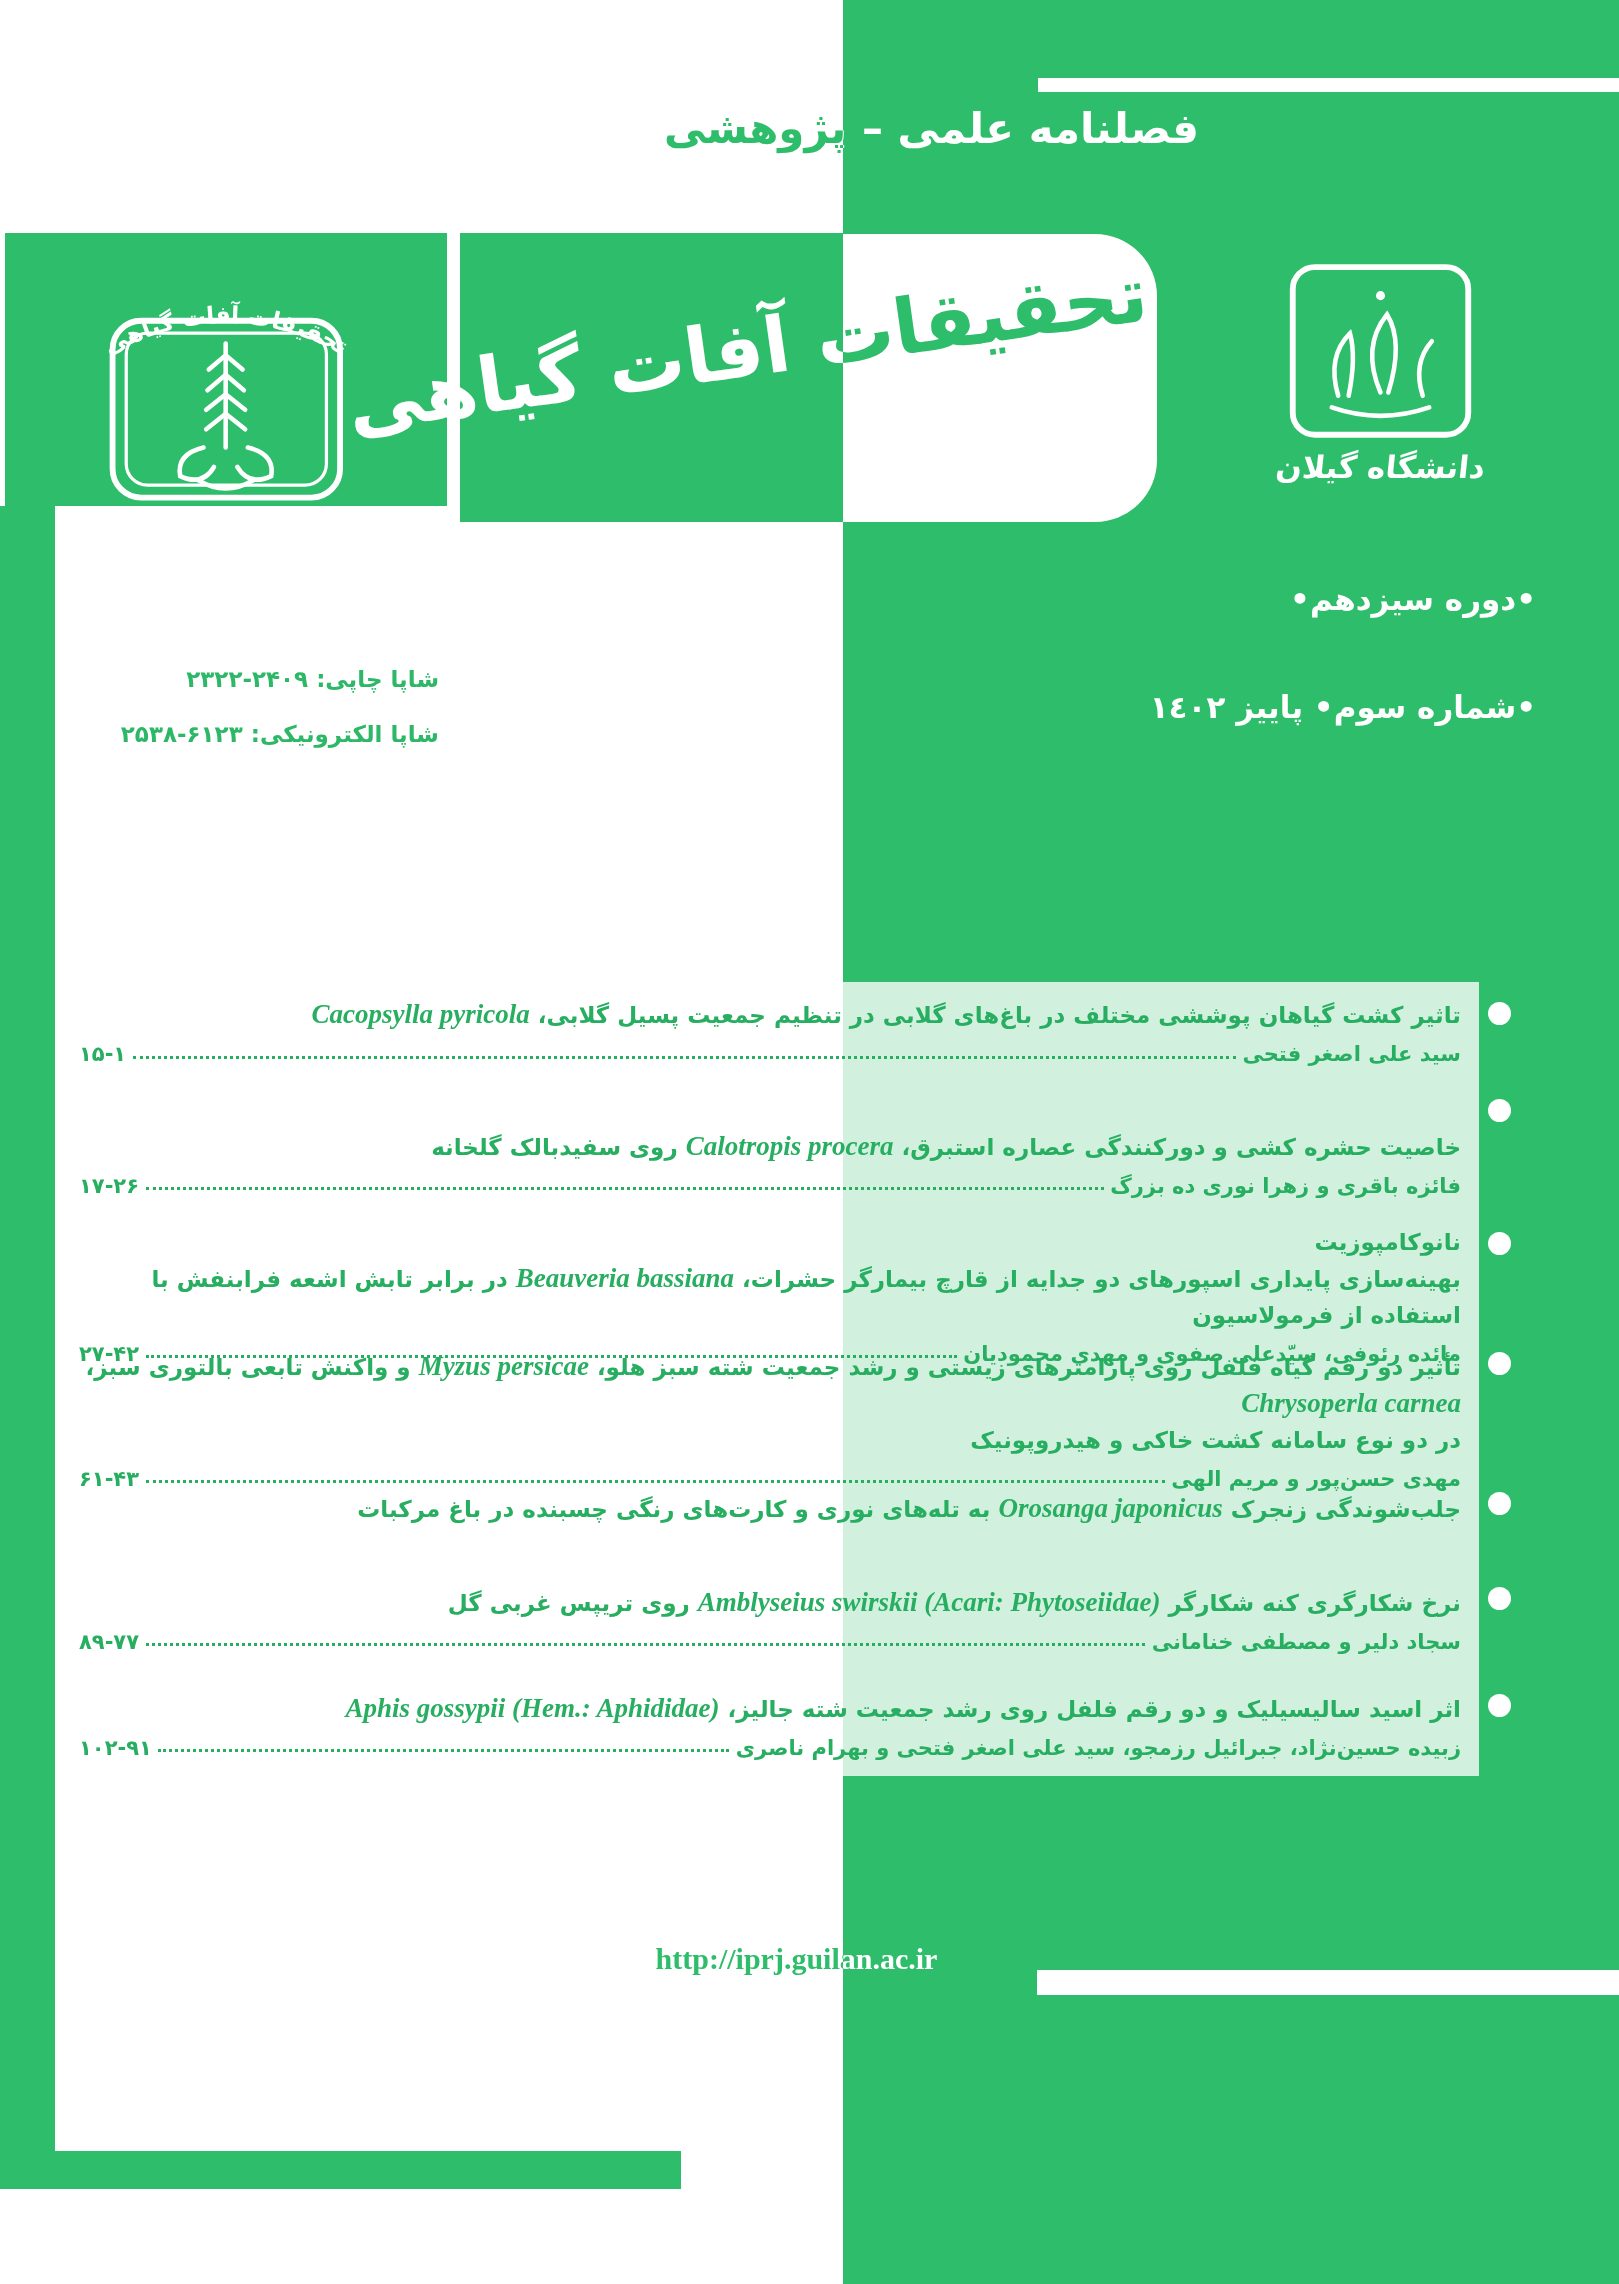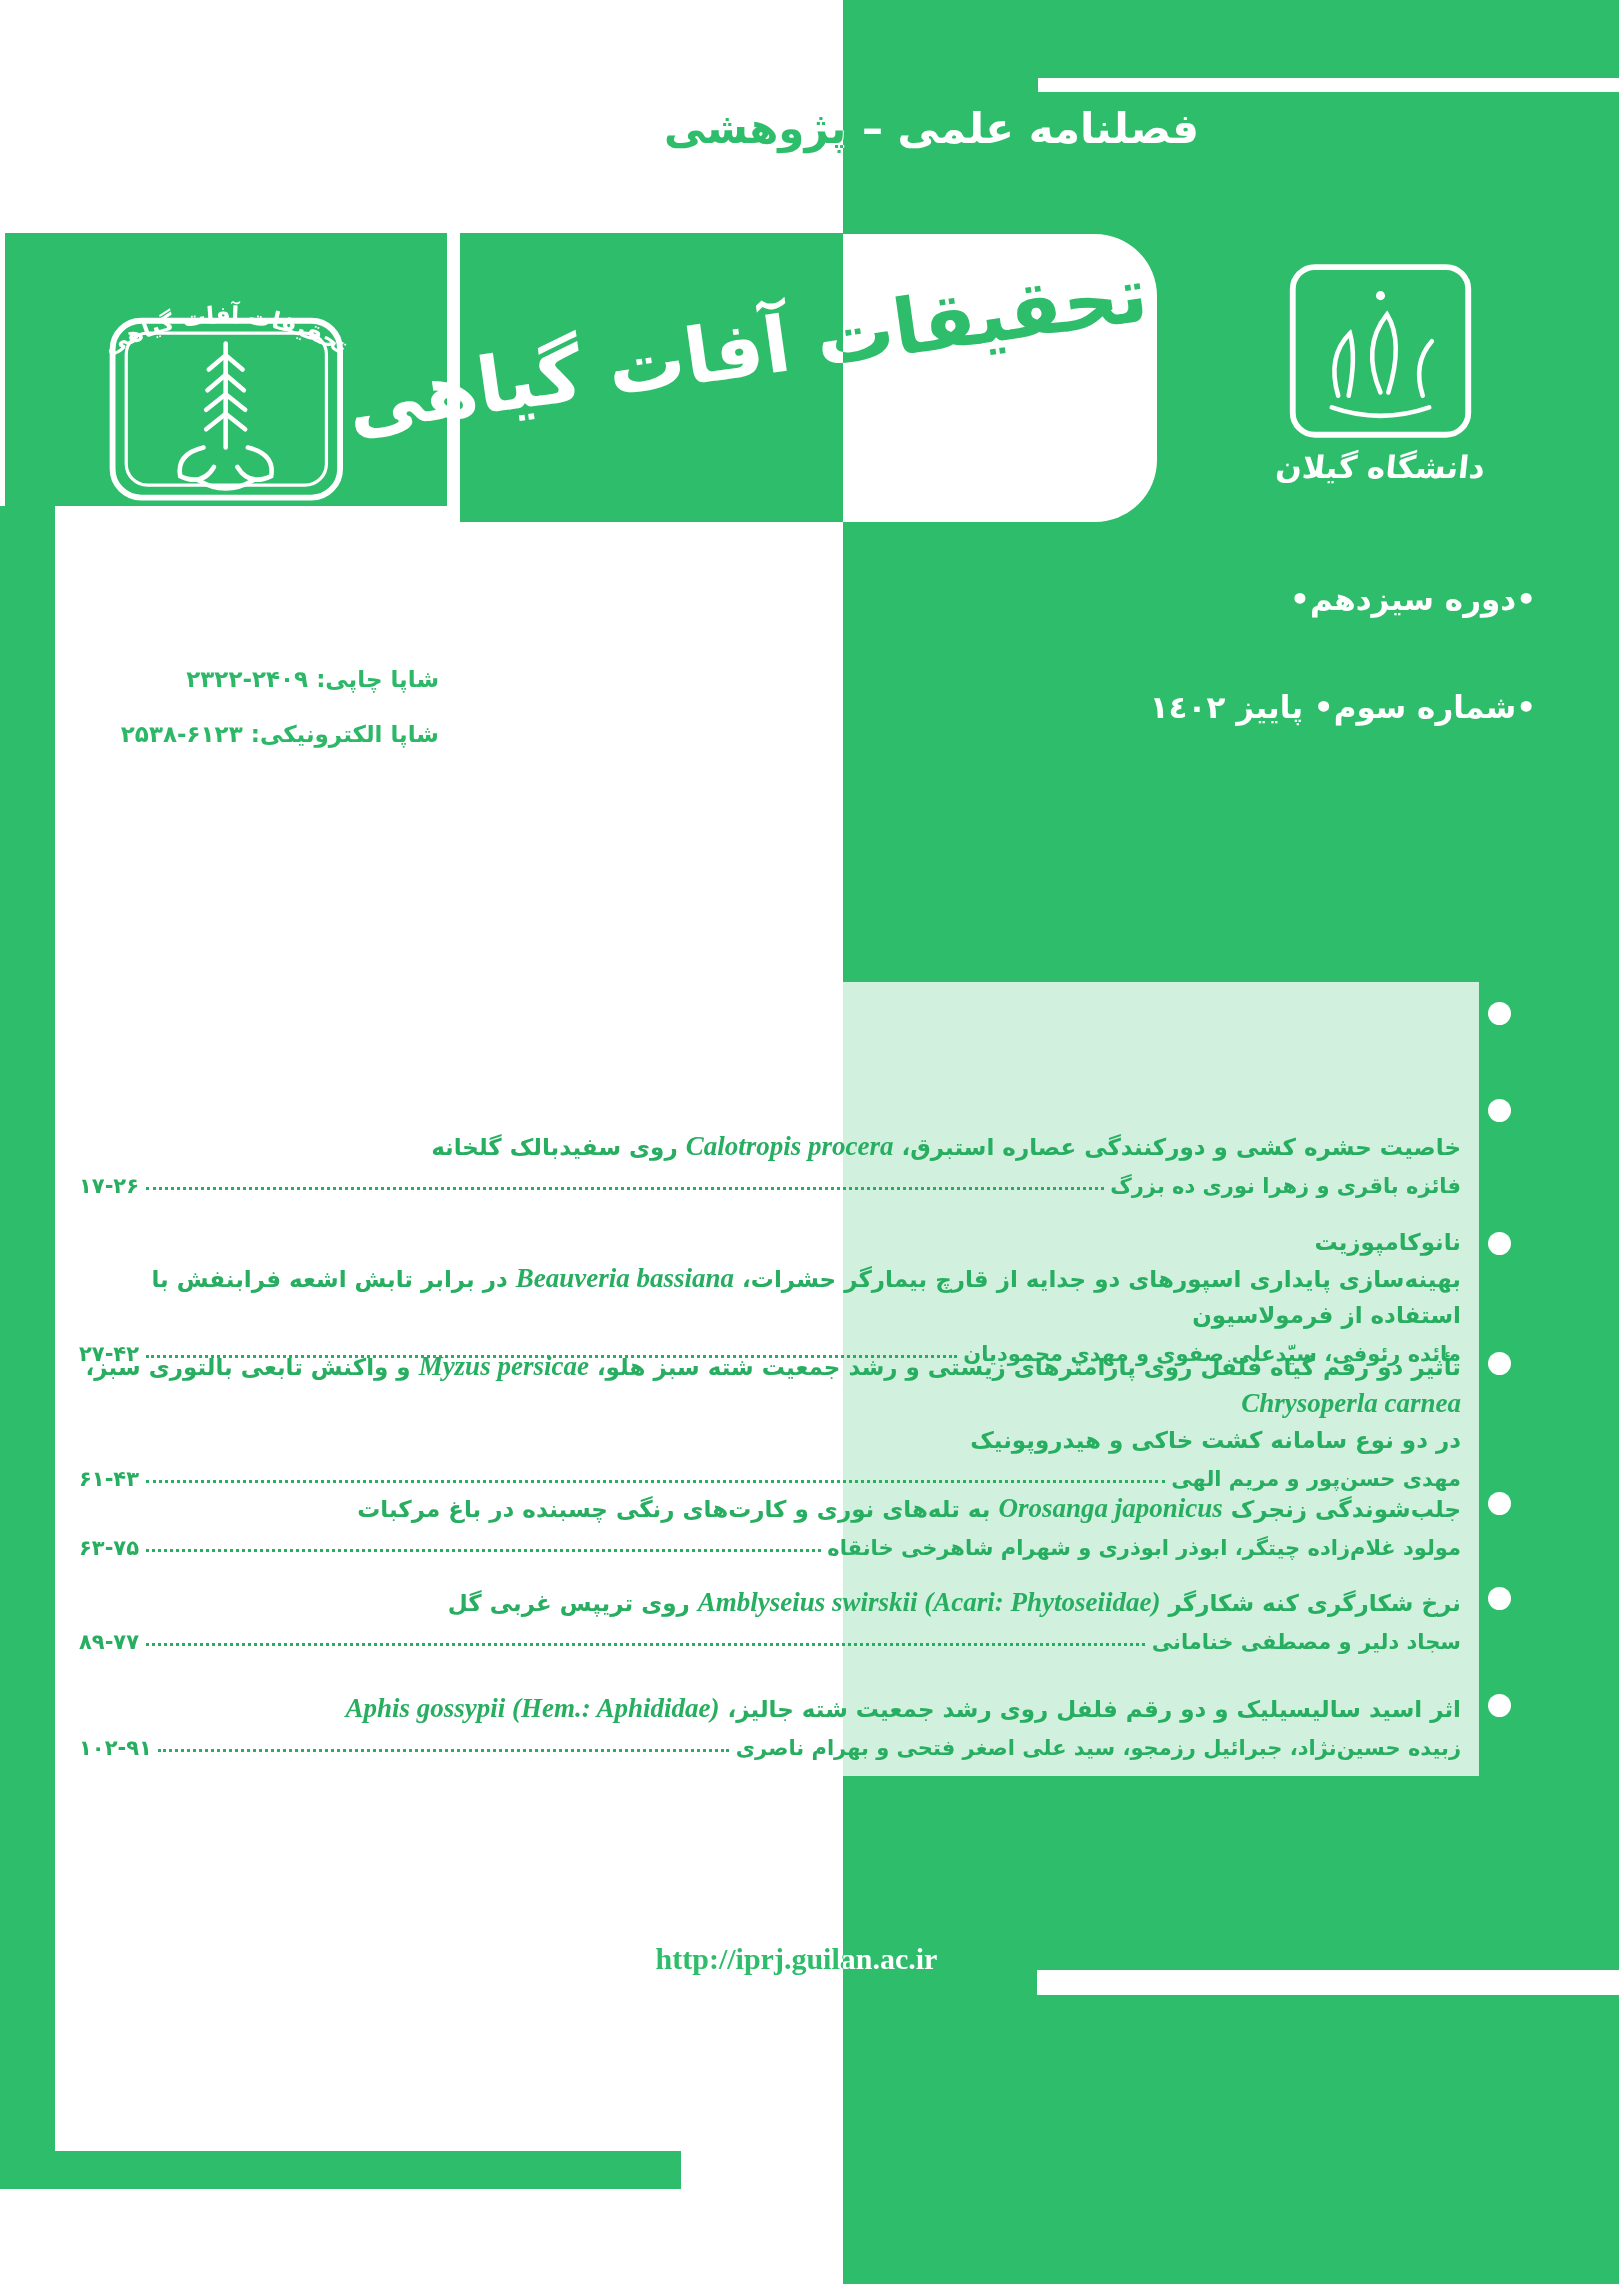--- a/index.html
+++ b/index.html
@@ -135,20 +135,29 @@
   <div id="issn">
     <div><span>شاپا چاپی: </span><span class="num">۲۳۲۲-۲۴۰۹</span></div>
     <div><span>شاپا الکترونیکی: </span><span class="num">۲۵۳۸-۶۱۲۳</span></div>
   </div>
 
   <div id="left-bar" class="green"></div>
   <div id="bottom-bar" class="green"></div>
 
   <div id="toc-overlay"></div>
   <div id="toc-entries">
+  <div class="entry e1">
+    <div class="t"><span>تاثیر کشت گیاهان پوششی مختلف در باغ‌های گلابی در تنظیم جمعیت پسیل گلابی، </span><span class="latin">Cacopsylla pyricola</span><span></span><span></span></div>
+
+    <div class="meta">
+      <span class="pages">۱۵-۱</span>
+      <span class="dots"></span>
+      <span class="authors">سید علی اصغر فتحی</span>
+    </div>
+  </div>
 
   <div class="entry e2">
     <div class="t"><span>خاصیت حشره کشی و دورکنندگی عصاره استبرق، </span><span class="latin">Calotropis procera</span><span> روی سفیدبالک گلخانه</span><span></span></div>
 
     <div class="meta">
       <span class="pages">۱۷-۲۶</span>
       <span class="dots"></span>
       <span class="authors">فائزه باقری و زهرا نوری ده بزرگ</span>
     </div>
   </div>
@@ -169,25 +178,20 @@
     <div class="meta">
       <span class="pages">۶۱-۴۳</span>
       <span class="dots"></span>
       <span class="authors">مهدی حسن‌پور و مریم الهی</span>
     </div>
   </div>
 
   <div class="entry e5">
     <div class="t"><span>جلب‌شوندگی زنجرک </span><span class="latin">Orosanga japonicus</span><span> به تله‌های نوری و کارت‌های رنگی چسبنده در باغ مرکبات</span><span></span></div>
 
-    <div class="meta">
-      <span class="pages">۶۳-۷۵</span>
-      <span class="dots"></span>
-      <span class="authors">مولود غلام‌زاده چیتگر، ابوذر ابوذری و شهرام شاهرخی خانقاه</span>
-    </div>
   </div>
 
   <div class="entry e6">
     <div class="t"><span>نرخ شکارگری کنه شکارگر </span><span class="latin">Amblyseius swirskii (Acari: Phytoseiidae)</span><span> روی تریپس غربی گل</span><span></span></div>
 
     <div class="meta">
       <span class="pages">۸۹-۷۷</span>
       <span class="dots"></span>
       <span class="authors">سجاد دلیر و مصطفی خنامانی</span>
     </div>

